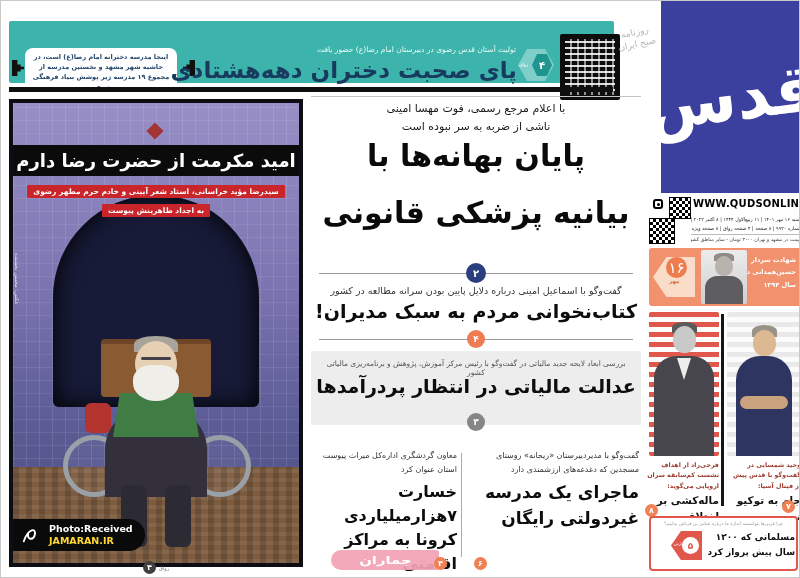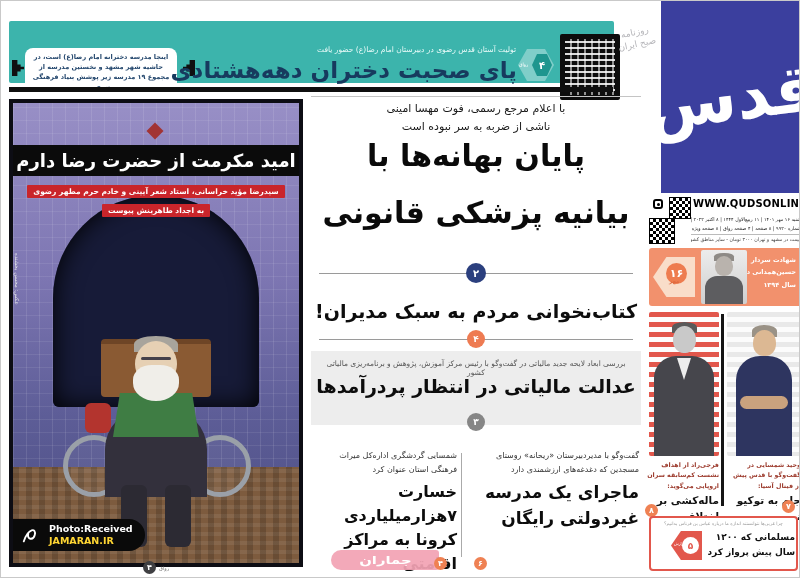--- a/index.html
+++ b/index.html
@@ -58,22 +58,22 @@
   .memorial { left:648px; top:247px; width:152px; height:58px; background:#f2916d; border-radius:3px; }
   .mem-text { right:5px; top:6px; width:56px; color:#fff; font-size:6.5px; font-weight:bold;
               text-align:right; line-height:1.9; }
   .mem-photo { left:52px; top:2px; width:46px; height:54px; background:linear-gradient(#ececec,#cfcfcf);
                border-radius:2px; overflow:hidden; }
   .mem-head { left:14px; top:6px; width:18px; height:20px; background:#b9b3ad; border-radius:50% 50% 45% 45%; }
   .mem-cap  { left:13px; top:3px; width:20px; height:8px; background:#8e8a86; border-radius:45% 45% 0 0; }
   .mem-torso{ left:4px; top:26px; width:38px; height:28px; background:#5d5d60; border-radius:12px 12px 0 0; }
   .mem-pent { left:4px; top:9px; width:42px; height:40px; background:#f9ddc9;
               clip-path:polygon(32% 0,100% 0,100% 100%,32% 100%,0 50%); }
-  .mem-circ { left:17px; top:15px; width:21px; height:21px; border-radius:50%; background:#ee7c4f;
-              color:#fff; font-size:11px; font-weight:bold; display:flex; align-items:center; justify-content:center; }
+  .mem-circ { left:17px; top:9px; width:21px; height:21px; border-radius:50%; background:#ee7c4f;
+              color:#fff; font-size:15px; font-weight:normal; display:flex; align-items:center; justify-content:center; }
   .mem-month{ left:20px; top:30px; font-size:5.5px; color:#e06a3f; font-weight:bold; }
 
   
   .side-divider { left:720px; top:313px; width:3px; height:192px; background:#151515; }
   .sp { overflow:hidden; border-radius:2px; }
   .sp-right { left:726px; top:311px; width:74px; height:144px;
               background:repeating-linear-gradient(180deg,#e9e9e9 0 5px,#fcfcfc 5px 10px); }
   .sp-left  { left:648px; top:311px; width:70px; height:144px;
               background:repeating-linear-gradient(180deg,#e2574c 0 5px,#fdfdfd 5px 10px); }
   .head-sk { border-radius:50% 50% 46% 46%; }
@@ -274,37 +274,38 @@
     <span>با اعلام مرجع رسمی، فوت مهسا امینی</span>
     <span>ناشی از ضربه به سر نبوده است</span>
   </div>
   <div class="abs lead-head">
     <span>پایان بهانه‌ها با</span>
     <span>بیانیه پزشکی قانونی</span>
   </div>
   <div class="abs rule rule2"></div>
   <div class="abs circ badge2">۲</div>
 
+  <div class="abs reading-kicker">گفت‌وگو با اسماعیل امینی درباره دلایل پایین بودن سرانه مطالعه در کشور</div>
   <div class="abs reading-head">کتاب‌نخوانی مردم به سبک مدیران!</div>
   <div class="abs rule rule4"></div>
   <div class="abs circ badge4m">۴</div>
 
   <div class="abs taxbox">
     <div class="abs tax-head">عدالت مالیاتی در انتظار پردرآمدها</div>
     <div class="abs tax-kicker">بررسی ابعاد لایحه جدید مالیاتی در گفت‌وگو با رئیس مرکز آموزش، پژوهش و برنامه‌ریزی مالیاتی کشور</div>
   </div>
   <div class="abs circ badge3">۳</div>
 
   <div class="abs col-divider"></div>
   <div class="abs story-col col-school">
     <div class="col-kicker">گفت‌وگو با مدیردبیرستان «ریحانه» روستای مسجدین که دغدغه‌های ارزشمندی دارد</div>
     <div class="col-head-lg">ماجرای یک مدرسه غیردولتی رایگان</div>
   </div>
   <div class="abs story-col col-corona">
-    <div class="col-kicker">شمسایی گردشگری اداره‌کل میراث فرهنگی استان عنوان کرد</div>
+    <div class="col-kicker">معاون گردشگری اداره‌کل میراث پیوست استان عنوان کرد</div>
     <div class="col-head-md">خسارت ۷هزارمیلیاردی کرونا به مراکز اقامتی</div>
   </div>
   <div class="abs jam-tag">
     <span>جماران</span>
   </div>
   <div class="abs circ circ-13 badge6">۶</div>
   <div class="abs circ circ-13 badge4c">۴</div>
 
   <div class="abs photo-box">
     <div class="abs ph-bg"></div>

